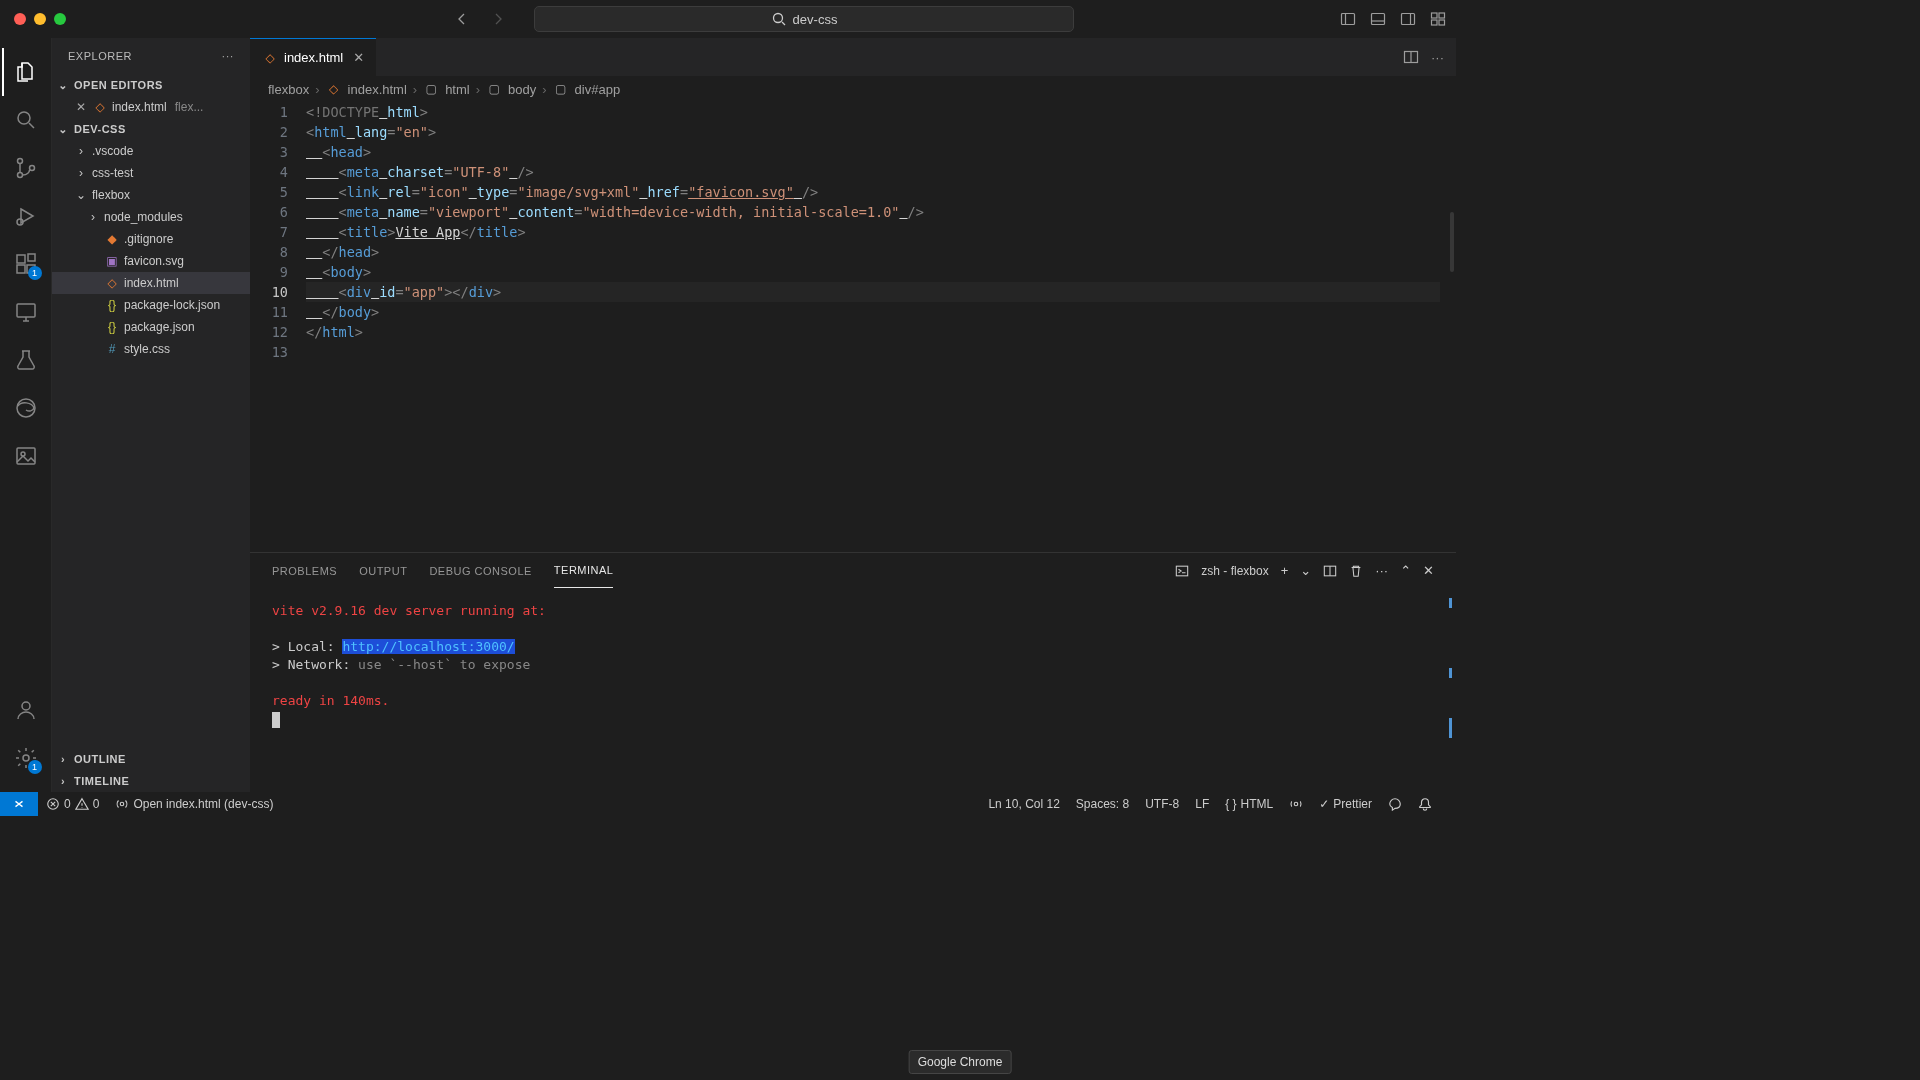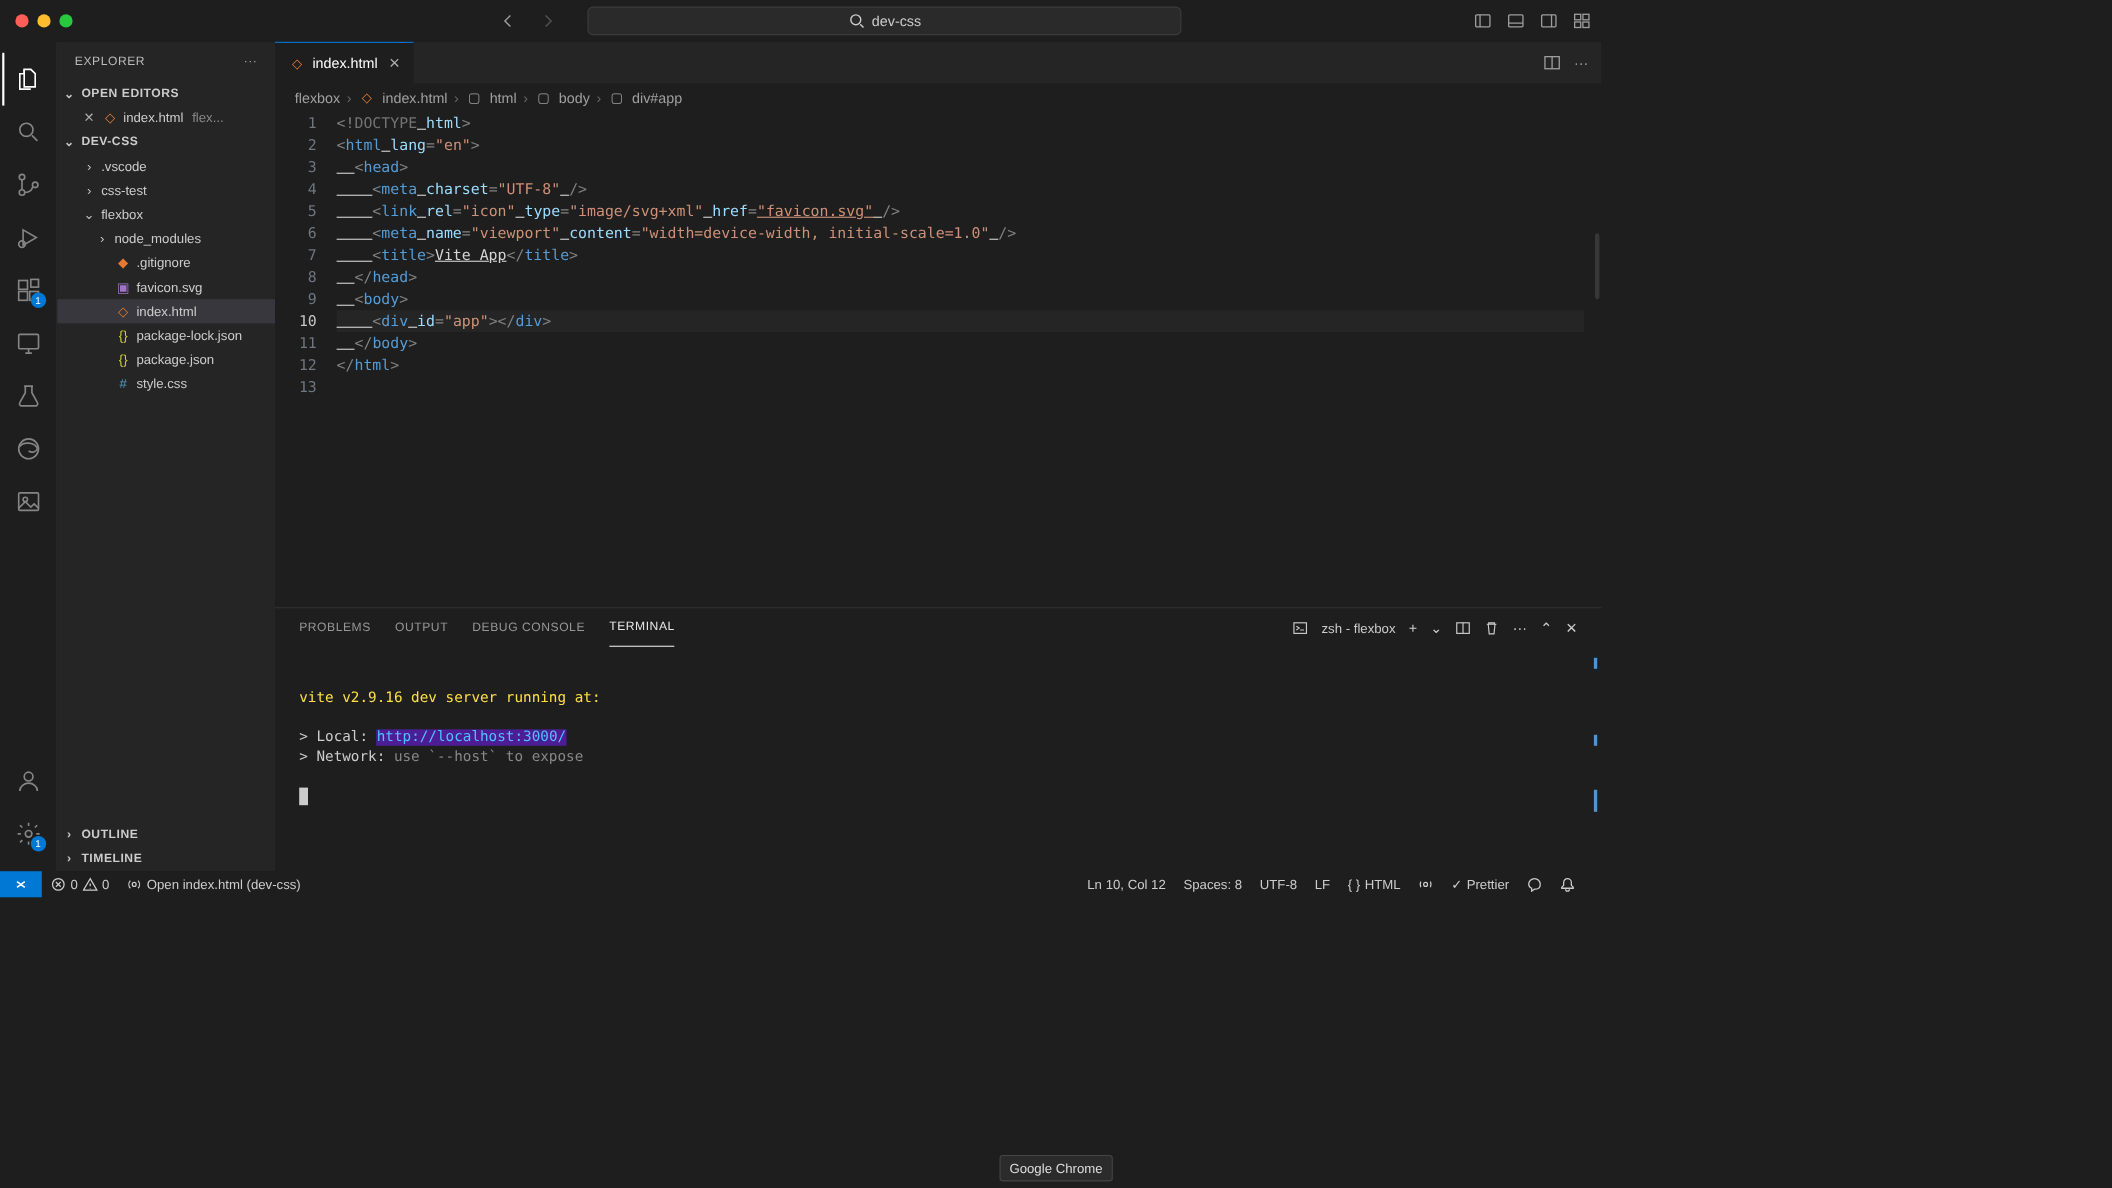--- a/index.html
+++ b/index.html
@@ -213,22 +213,22 @@
 .panel-actions .term-label { font-size: 12px; }
 .terminal {
   flex: 1;
   font-family: "SF Mono", Menlo, Consolas, monospace;
   font-size: 13px;
   line-height: 18px;
   padding: 14px 22px;
   color: #cccccc;
   position: relative;
 }
-.term-green { color: #fde047; margin-top: 24px; }
-.term-blue { color: #4fc1ff; background: #4c1d95; }
+.term-green { color: #ef4444; }
+.term-blue { color: #4fc1ff; background: #1d4ed8; }
 .term-gray { color: #888; }
 .cursor-block {
   display: inline-block;
   width: 8px; height: 16px;
   background: #cccccc;
   vertical-align: middle;
 }
 .statusbar {
   height: 24px;
   background: #1e1e1e;
@@ -603,20 +603,21 @@
       </div>
       <div class="terminal" id="terminal">
         <div class="term-scroll-line" style="top:10px"></div>
         <div class="term-scroll-line" style="top:80px"></div>
         <div class="term-scroll-line" style="top:130px;height:20px"></div>
       <div class="term-green">vite v2.9.16 dev server running at:</div>
           <div class="">&nbsp;</div>
           <div><span>&gt; Local:   </span><span class="term-blue">http://localhost:3000/</span><span class="term-blue"> </span></div>
           <div><span>&gt; Network: </span><span class="term-gray">use `--host` to expose</span></div>
           <div class="">&nbsp;</div>
+          <div class="term-green">ready in 140ms.</div>
           <div><span class="cursor-block"></span></div>
         </div>
     </div>
   </div>
 </div>
 
 <div class="statusbar">
   <div class="sb-remote">
     <svg width="14" height="14" viewBox="0 0 16 16" fill="none" stroke="currentColor" stroke-width="1.6">
         <path d="M4 5l4 3-4 3M12 11l-4-3 4-3"></path>

